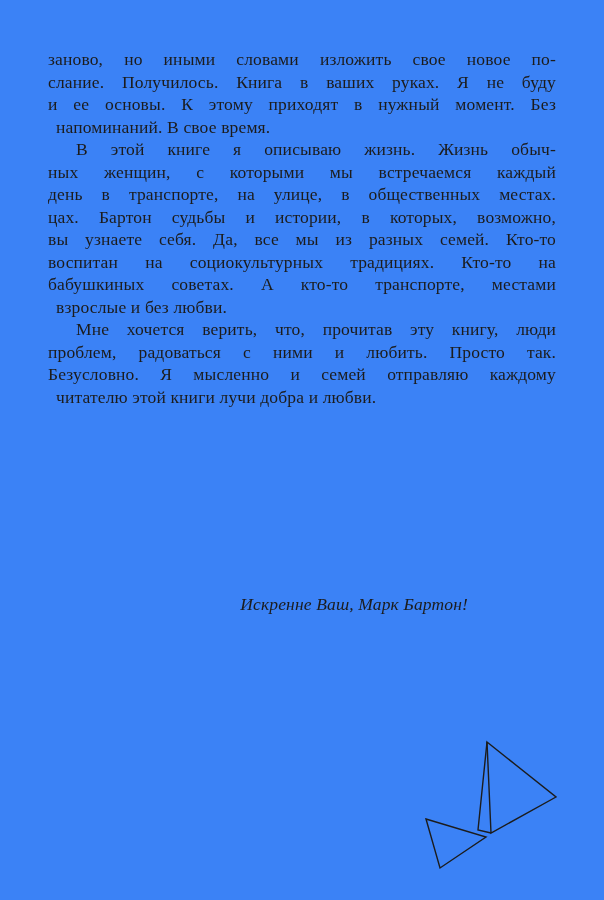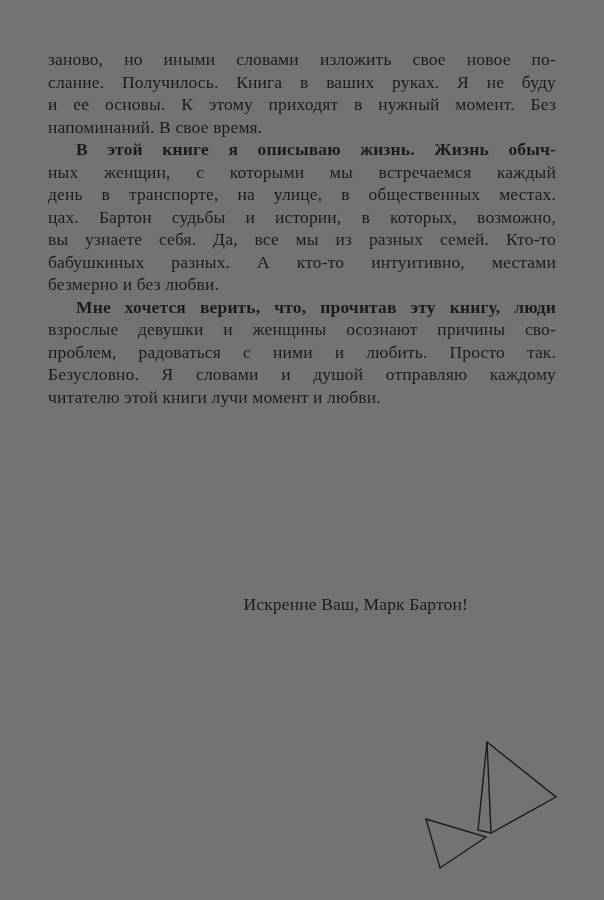--- a/index.html
+++ b/index.html
@@ -11,21 +11,21 @@
     width: 604px;
     height: 900px;
     position: relative;
     overflow: hidden;
     font-family: "Liberation Serif", "DejaVu Serif", serif;
     color: #1c1c1c;
   }
   .page {
     position: absolute;
     inset: 0;
-    background: #737373;
+    background: #3b82f6;
     padding-left: 16px;
   }
   .text-block {
     position: absolute;
     top: 48px;
     left: 48px;
     width: 508px;
     font-size: 17.5px;
     line-height: 22.5px;
     letter-spacing: 0.15px;
@@ -34,31 +34,32 @@
     margin: 0;
     padding: 0;
   }
   .line {
     text-align: justify;
     text-align-last: justify;
     white-space: normal;
   }
   .line.last {
     text-align-last: left;
+    margin-left: 8px;
   }
   .line.indent {
     text-indent: 28px;
-    font-weight: bold;
   }
   .signature {
     position: absolute;
     top: 594px;
     left: 48px;
     width: 508px;
     font-size: 17.5px;
+    font-style: italic;
     text-align: right;
     padding-right: 88px;
     box-sizing: border-box;
     letter-spacing: 0.15px;
   }
   .ornament {
     position: absolute;
     right: 42px;
     bottom: 28px;
     width: 138px;
@@ -81,29 +82,29 @@
         <div class="line">слание. Получилось. Книга в ваших руках. Я не буду</div>
         <div class="line">и ее основы. К этому приходят в нужный момент. Без</div>
         <div class="line last">напоминаний. В свое время.</div>
       </div>
       <div class="paragraph">
         <div class="line indent">В этой книге я описываю жизнь. Жизнь обыч-</div>
         <div class="line">ных женщин, с которыми мы встречаемся каждый</div>
         <div class="line">день в транспорте, на улице, в общественных местах.</div>
         <div class="line">цах. Бартон судьбы и истории, в которых, возможно,</div>
         <div class="line">вы узнаете себя. Да, все мы из разных семей. Кто-то</div>
-        <div class="line">бабушкиных разных. А кто-то интуитивно, местами</div>
-        <div class="line last">безмерно и без любви.</div>
+        <div class="line">воспитан на социокультурных традициях. Кто-то на</div>
+        <div class="line">бабушкиных советах. А кто-то транспорте, местами</div>
+        <div class="line last">взрослые и без любви.</div>
       </div>
       <div class="paragraph">
         <div class="line indent">Мне хочется верить, что, прочитав эту книгу, люди</div>
-        <div class="line">взрослые девушки и женщины осознают причины сво-</div>
         <div class="line">проблем, радоваться с ними и любить. Просто так.</div>
-        <div class="line">Безусловно. Я словами и душой отправляю каждому</div>
-        <div class="line last">читателю этой книги лучи момент и любви.</div>
+        <div class="line">Безусловно. Я мысленно и семей отправляю каждому</div>
+        <div class="line last">читателю этой книги лучи добра и любви.</div>
       </div>
     </div>
 
   <div class="signature">Искренне Ваш, Марк Бартон!</div>
 
   <div class="ornament">
     <svg viewBox="0 0 138 132" xmlns="http://www.w3.org/2000/svg" fill="none" stroke="#1c1c1c" stroke-width="1.4" stroke-linejoin="miter">
       <g>
         <polygon points="63,2 132,57 67,93"></polygon>
         <polyline points="63,2 54,90 67,93"></polyline>

